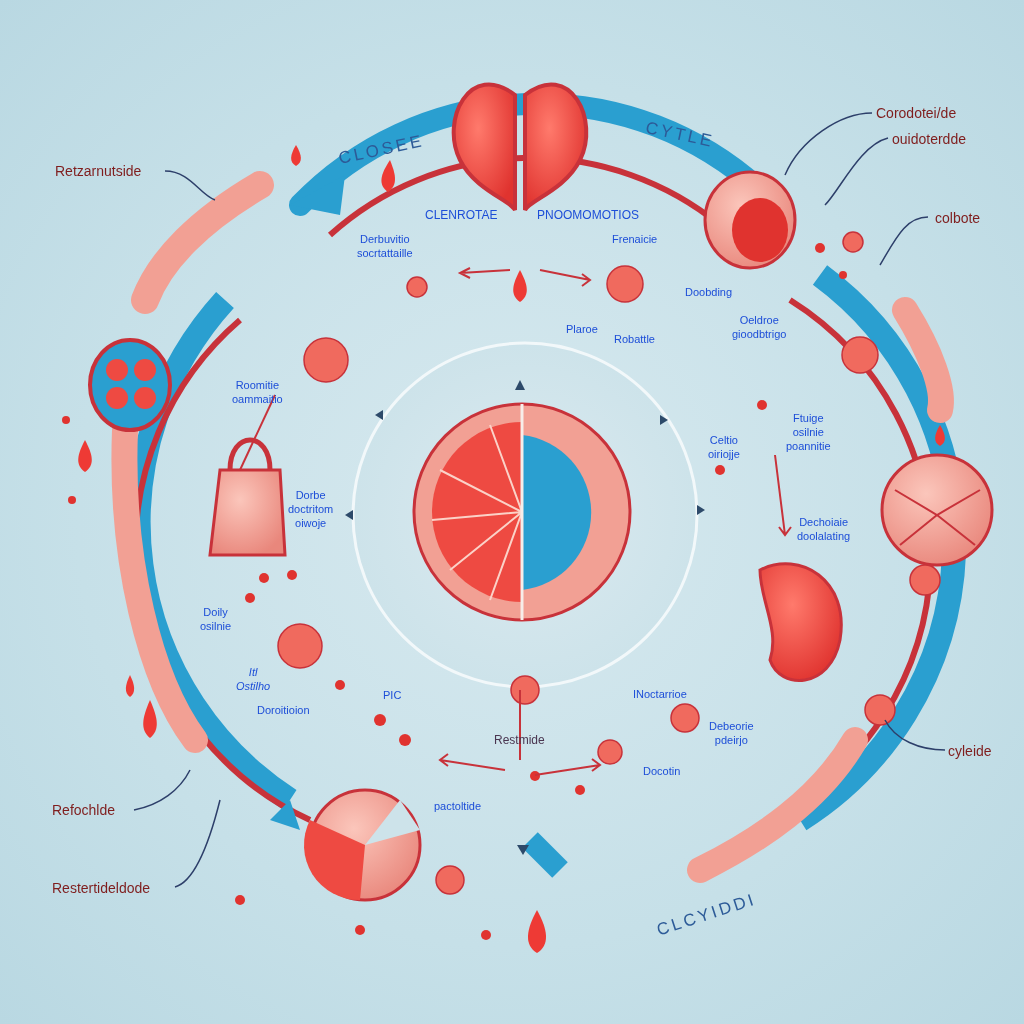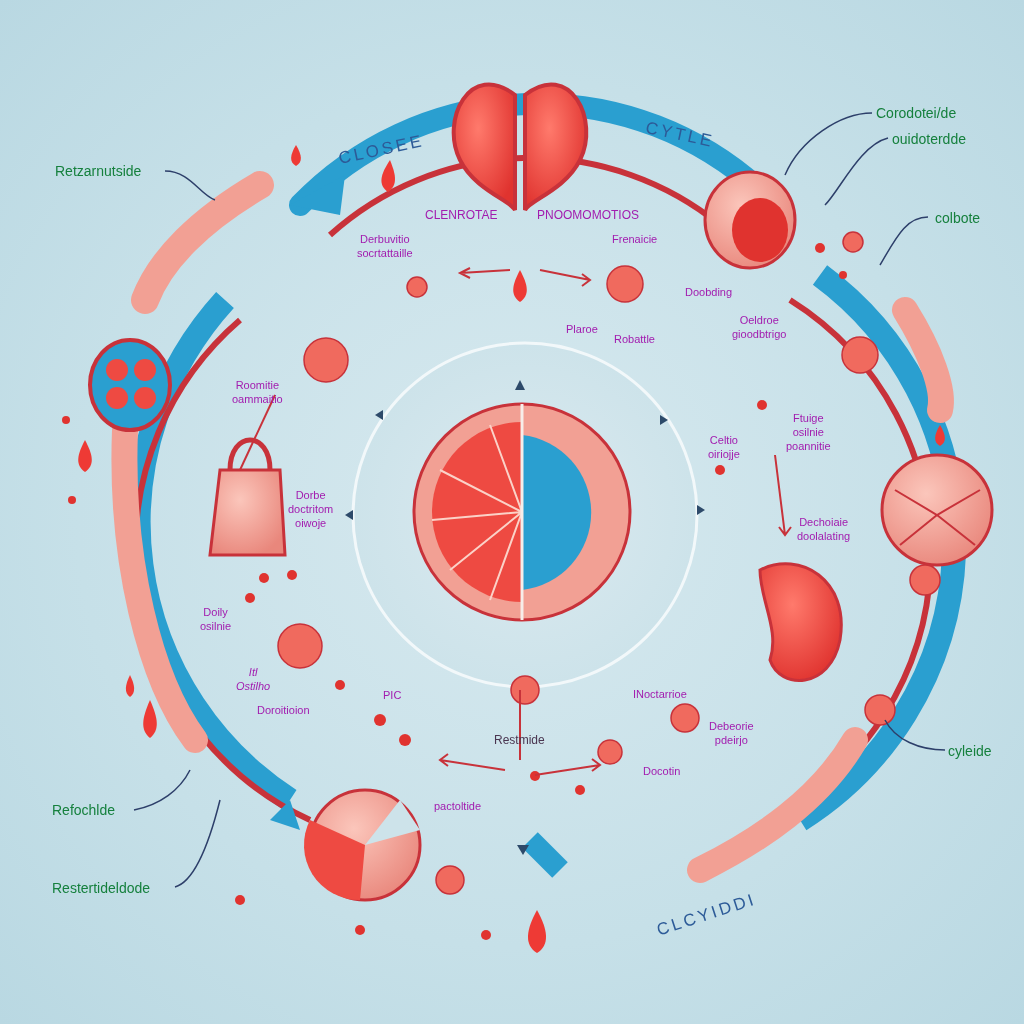--- a/index.html
+++ b/index.html
@@ -1,21 +1,21 @@
 <!DOCTYPE html>
 <html><head>
 <meta charset="utf-8">
 <style>
   html,body{margin:0;padding:0;}
   body{width:1024px;height:1024px;overflow:hidden;position:relative;
        background:radial-gradient(ellipse at 50% 50%, #d7e9ef 0%, #c6e0e8 60%, #b9d8e2 100%);
        font-family:"Liberation Sans", sans-serif;}
   #stage{position:absolute;left:0;top:0;width:1024px;height:1024px;}
-  .lbl{position:absolute;font-size:11px;line-height:14px;color:#a21caf;text-align:center;white-space:pre-line;}
-  .outer{position:absolute;font-size:14px;color:#15803d;white-space:nowrap;}
+  .lbl{position:absolute;font-size:11px;line-height:14px;color:#1d4ed8;text-align:center;white-space:pre-line;}
+  .outer{position:absolute;font-size:14px;color:#7f1d1d;white-space:nowrap;}
   .arc-title{position:absolute;font-size:17px;letter-spacing:3px;color:#2d5b98;}
 </style>
 </head>
 <body>
 
 <div id="stage">
 <svg width="1024" height="1024" viewBox="0 0 1024 1024" style="position:absolute;left:0;top:0">
   <defs>
     <radialGradient id="pinkG" cx="40%" cy="35%" r="70%">
       <stop offset="0%" stop-color="#fbc6bb"></stop>

